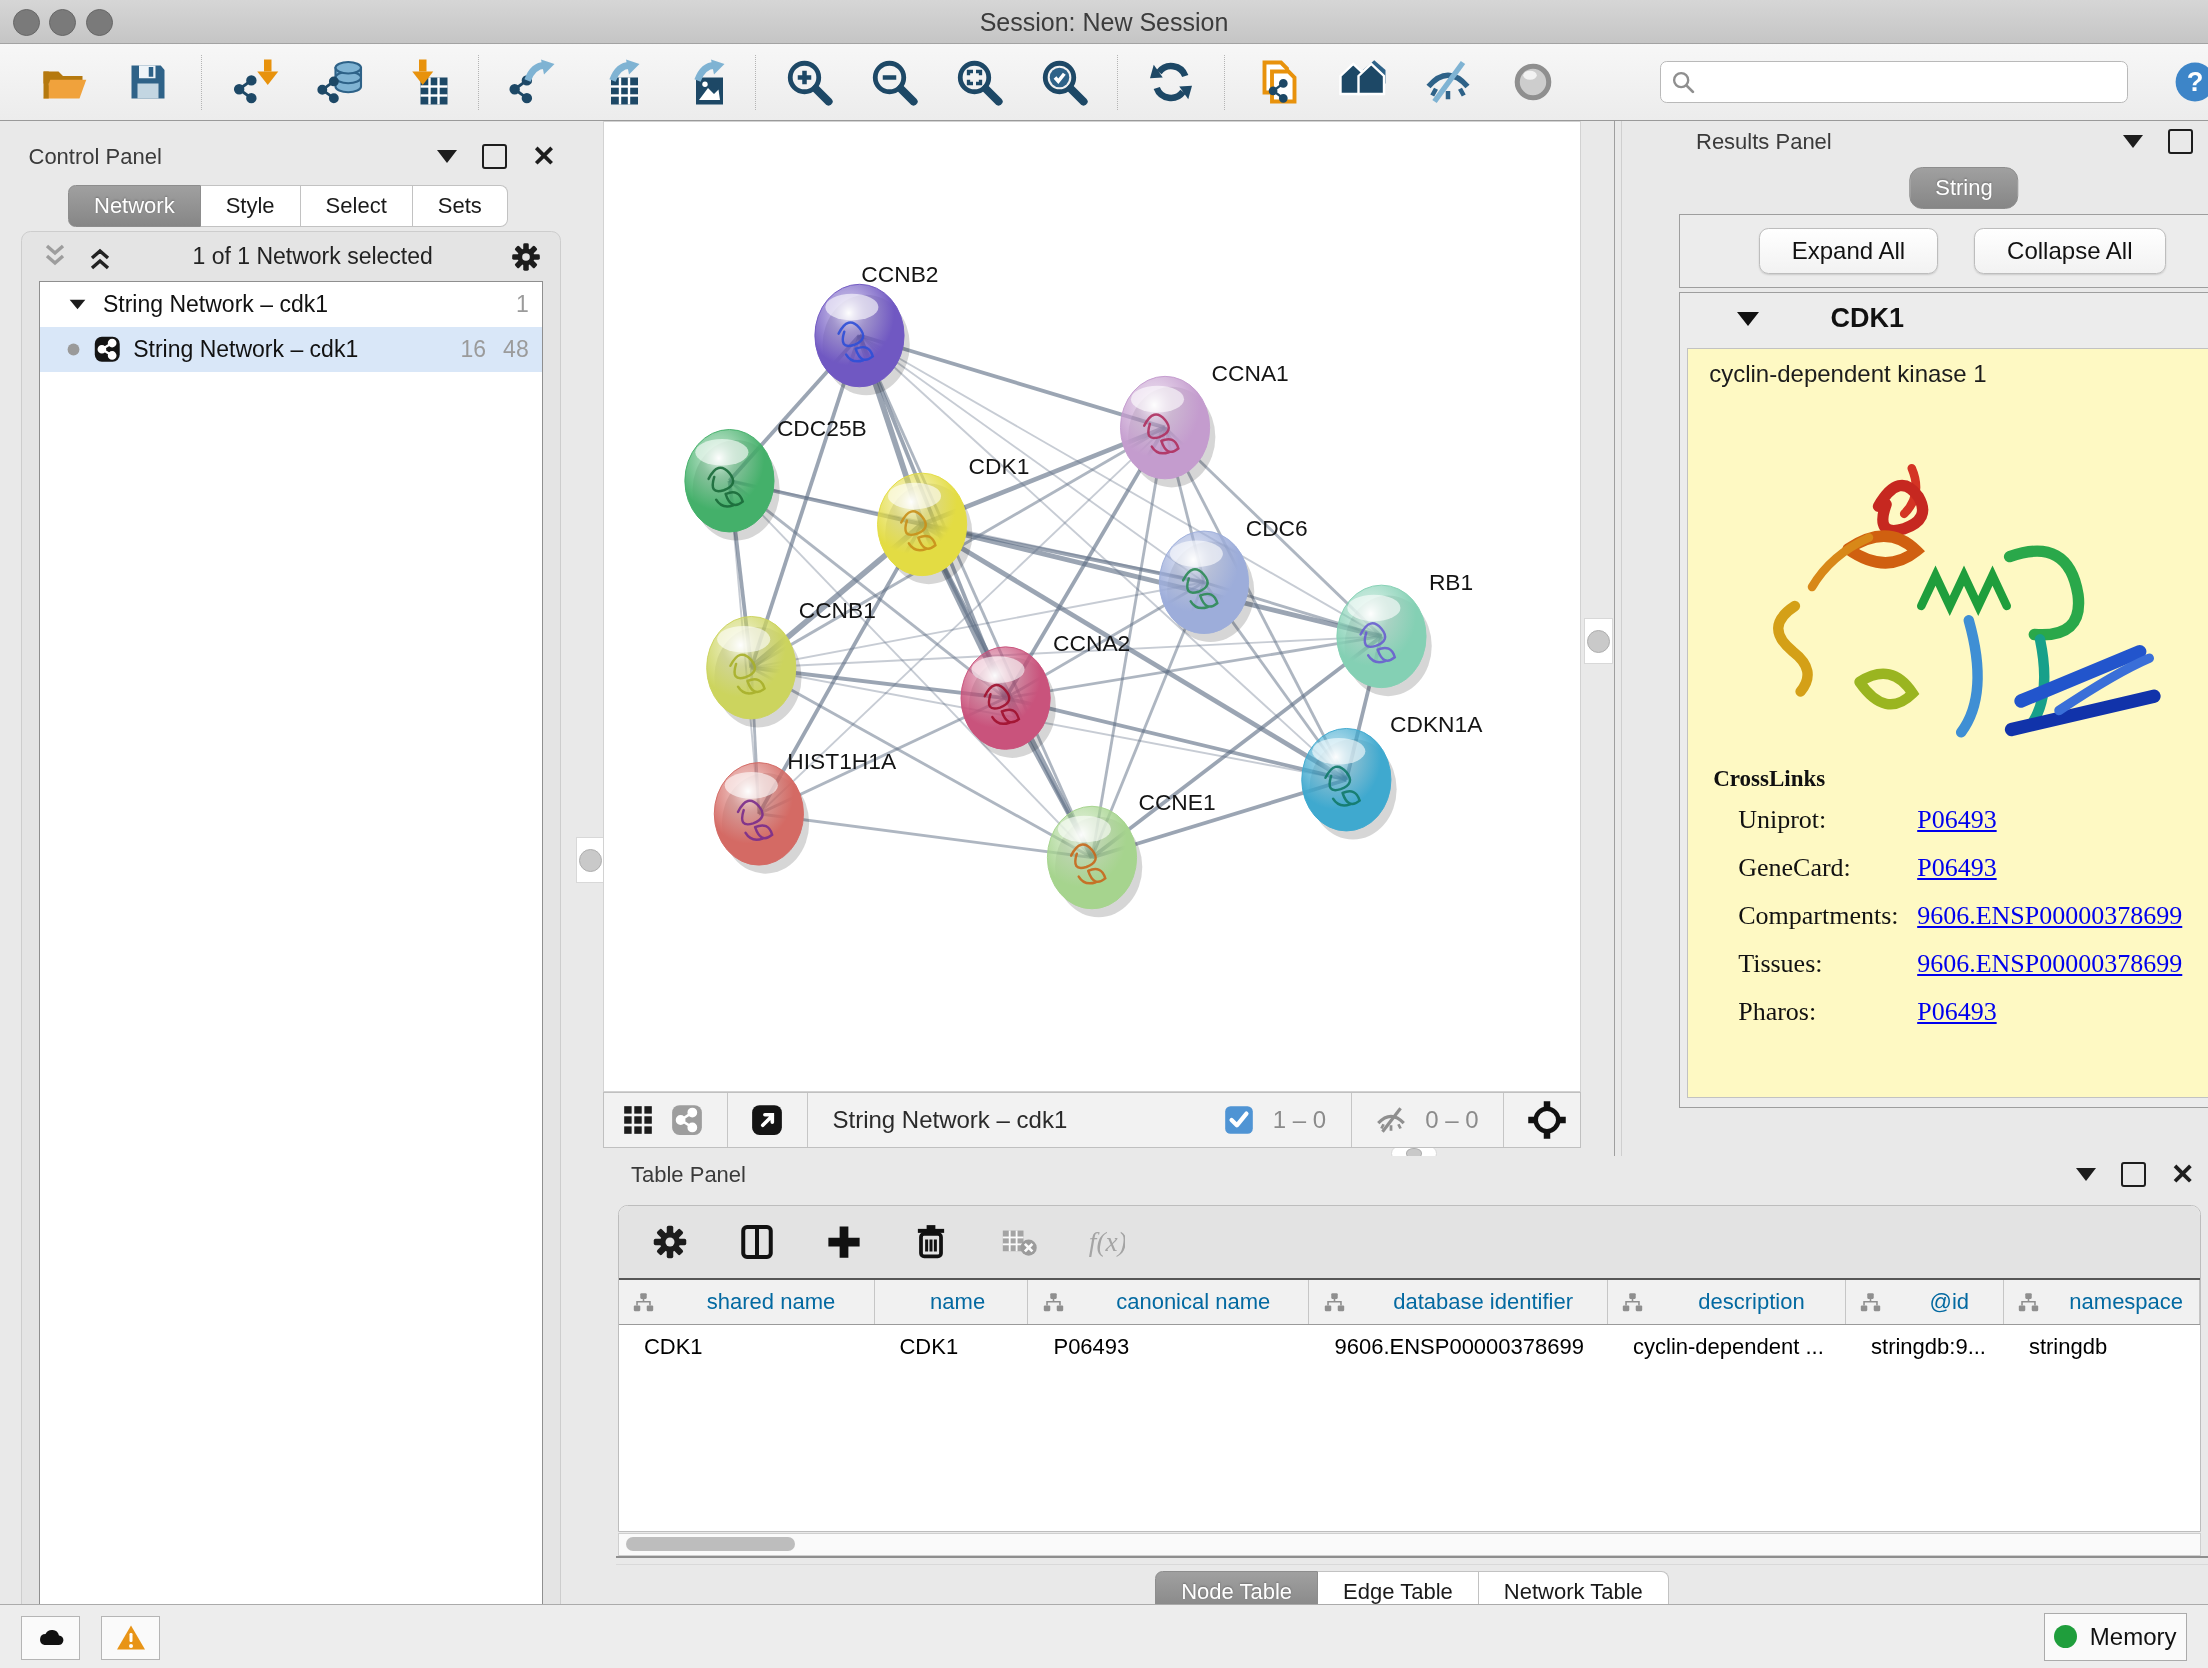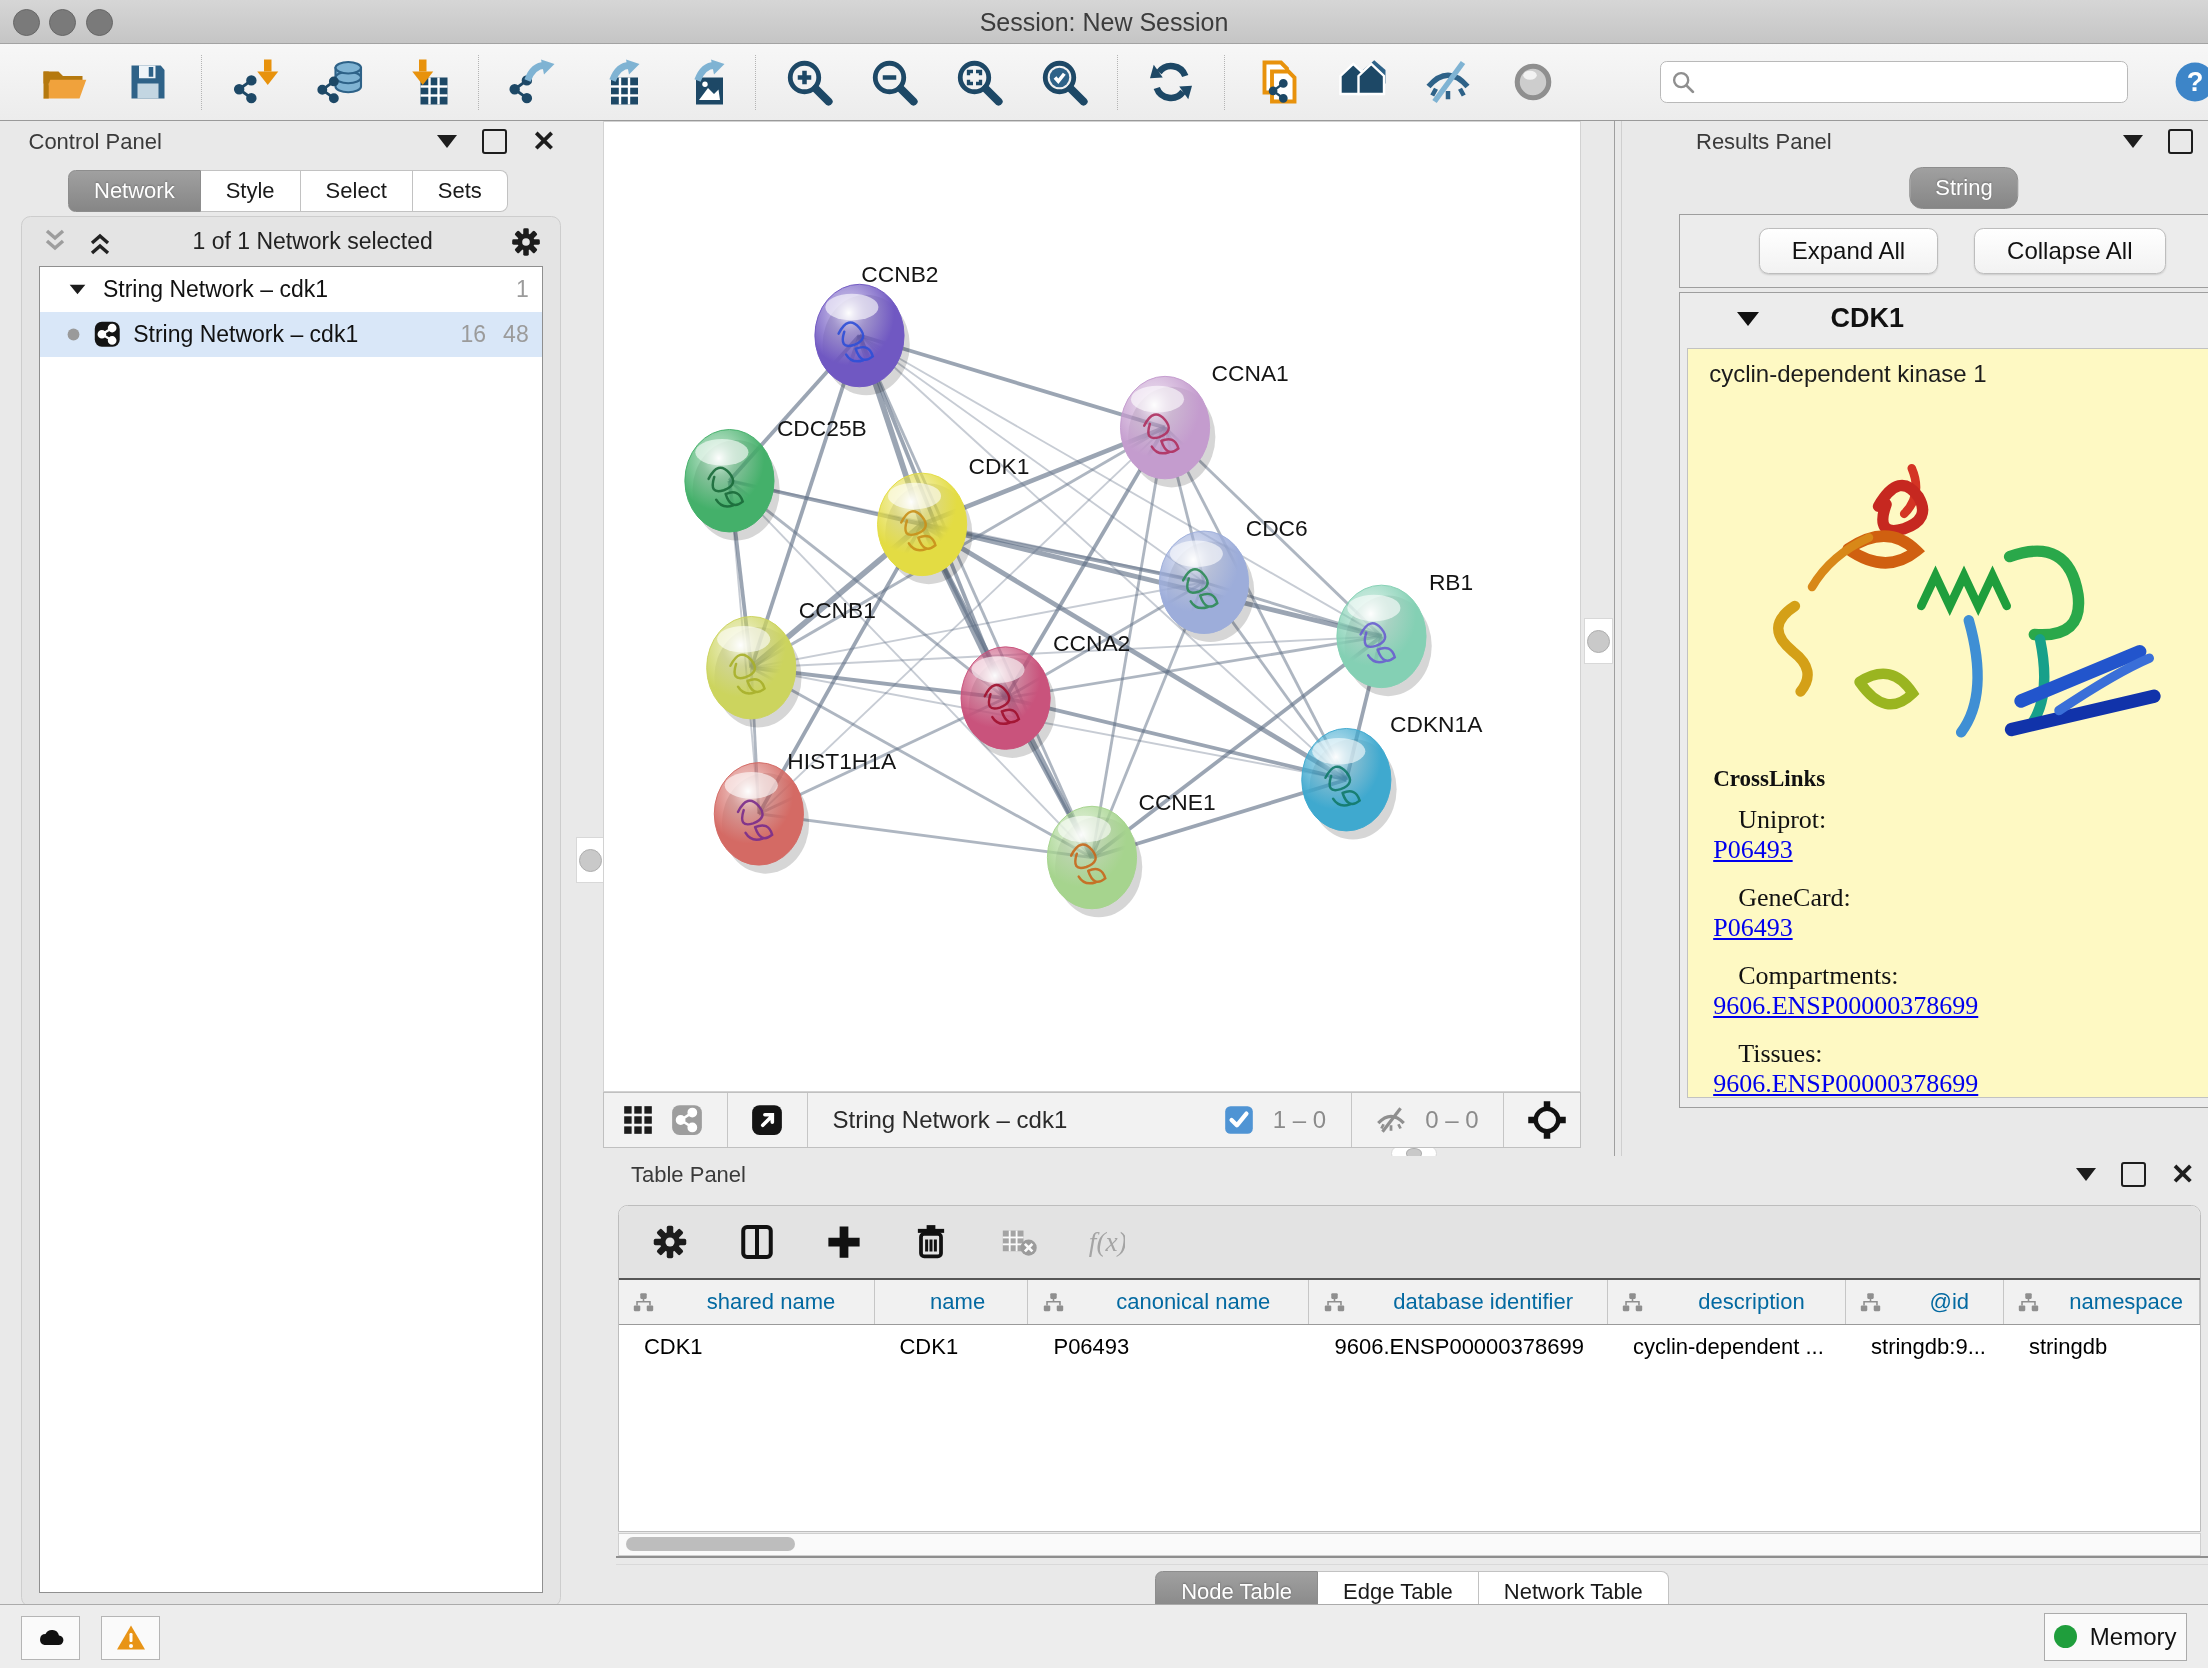--- a/index.html
+++ b/index.html
@@ -33,21 +33,21 @@
   .pc-x{font-size:28.5px;font-weight:bold;color:#1d1d1d;line-height:21px;}
   .tabstrip{display:flex;}
   .tab{height:40px;display:flex;align-items:center;justify-content:center;font-size:22px;
     background:#fff;color:#1a1a1a;border:1px solid #c2c2c2;border-left:none;padding:0 25px;cursor:pointer;}
   .tab:first-child{border-left:1px solid #c2c2c2;border-radius:7.6px 0 0 7.6px;}
   .tab:last-child{border-radius:0 7.6px 7.6px 0;}
   .tab.sel{background:linear-gradient(#a0a0a0,#868686);color:#fff;text-shadow:0 -1px 1.9px rgba(0,0,0,.25);
     border-color:#8d8d8d;}
   .tab.single{border-radius:13px;border-left:1px solid #8d8d8d;}
   
-  .control-panel{position:absolute;left:0;top:121px;width:571px;height:1483px;background:#e9e9e9;}
+  .control-panel{position:absolute;left:0;top:136px;width:571px;height:1483px;background:#e9e9e9;}
   .cp-header{position:absolute;left:28.5px;right:15px;top:7.6px;display:flex;justify-content:space-between;align-items:center;}
   .cp-tabs{position:absolute;left:68px;top:49px;}
   .cp-sub{position:absolute;left:21px;top:95px;width:540px;height:1391px;background:#e4e4e4;
     border:1px solid #cdcdcd;border-radius:9.5px;box-sizing:border-box;}
   .cp-subhead{position:absolute;left:0;top:0;width:100%;height:49px;display:flex;align-items:center;
     padding:0 17px;box-sizing:border-box;}
   .cp-subhead .status{flex:1;text-align:center;font-size:23px;color:#222;}
   .cp-list{position:absolute;left:17px;top:49px;right:17px;bottom:13.3px;background:#fff;border:1.9px solid #8f8f8f;}
   .tree-row{height:45px;display:flex;align-items:center;font-size:23px;color:#111;padding:0 13.3px;cursor:pointer;}
   .tree-row.sel{background:#d9e7f8;}
@@ -79,21 +79,21 @@
     background:#ececec;box-sizing:border-box;}
   .rp-generow{height:51px;display:flex;align-items:center;padding:0 0 0 57px;}
   .rp-genetri{width:0;height:0;border-left:11.4px solid transparent;border-right:11.4px solid transparent;
     border-top:14.3px solid #111;margin-right:72px;}
   .rp-gene{font-size:27px;font-weight:bold;color:#111;}
   .rp-inner{position:absolute;left:7.6px;top:55px;right:7.6px;bottom:9.5px;border:1px solid #c2c2c2;background:#fef9c3;overflow:hidden;}
   .rp-desc{font-size:24px;color:#1c1c1c;margin:11.4px 0 0 21px;}
   .rp-protein{position:absolute;left:38px;top:67px;}
   .crosslinks{position:absolute;left:25px;top:417px;font-family:"Liberation Serif",serif;color:#111;}
   .cl-head{font-size:23px;font-weight:bold;margin-bottom:13.3px;}
-  .cl-row{display:flex;font-size:26px;margin-bottom:18px;flex-direction:column;}
+  .cl-row{display:flex;font-size:26px;margin-bottom:18px;}
   .cl-label{width:179px;padding-left:25px;}
   .cl-link{color:#0000EE;text-decoration:underline;cursor:pointer;}
   
   .table-panel{position:absolute;left:616px;top:1156px;width:1592px;height:448px;background:#e9e9e9;}
   .tp-header{position:absolute;left:15px;right:13.3px;top:5.7px;display:flex;justify-content:space-between;align-items:center;gap:12px;}
   .tp-box{position:absolute;left:1.9px;top:49px;width:1583px;height:327px;border:1px solid #bdbdbd;
     border-radius:9.5px 9.5px 0 0;overflow:hidden;background:#fff;box-sizing:border-box;}
   .tp-toolbar{height:72px;background:#e3e3e3;display:flex;align-items:center;gap:38px;padding-left:27px;}
   .tp-toolbar .tb-btn svg{width:40px;height:40px;}
   .tp-grid{border-top:2.9px solid #565656;}

